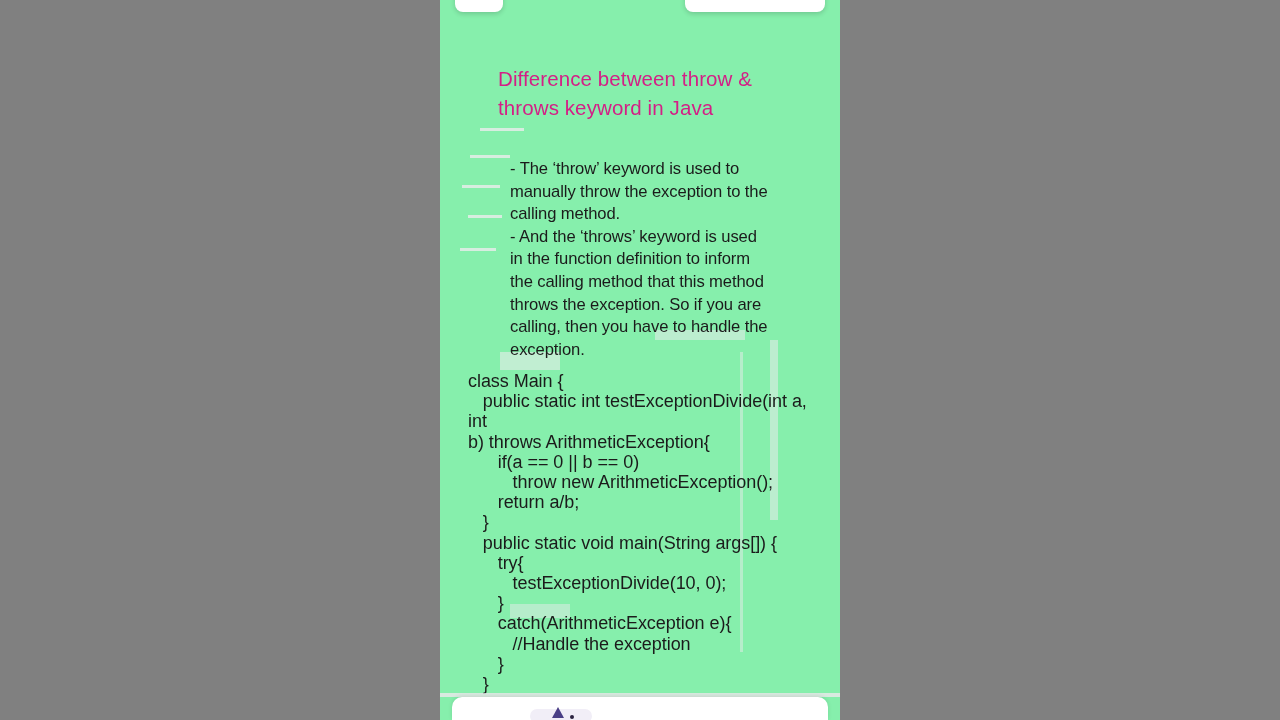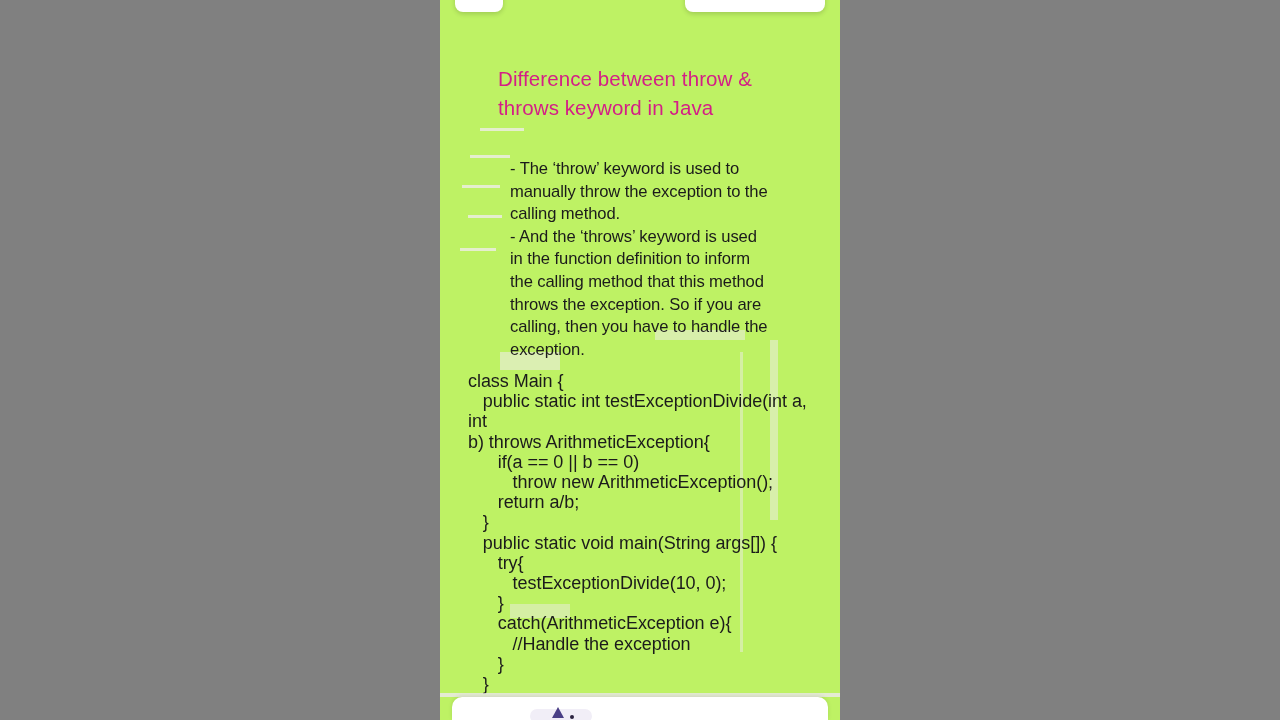--- a/index.html
+++ b/index.html
@@ -25,21 +25,21 @@
     overflow: hidden;
   }
 
   
   .video-portrait {
     position: absolute;
     left: 440px;
     top: 0;
     width: 400px;
     height: 720px;
-    background: #bef264;
+    background: #86efac;
     overflow: hidden;
   }
 
   
   .bg-ghost {
     position: absolute;
     background: #f2ecf2;
     opacity: 0.75;
     pointer-events: none;
   }

